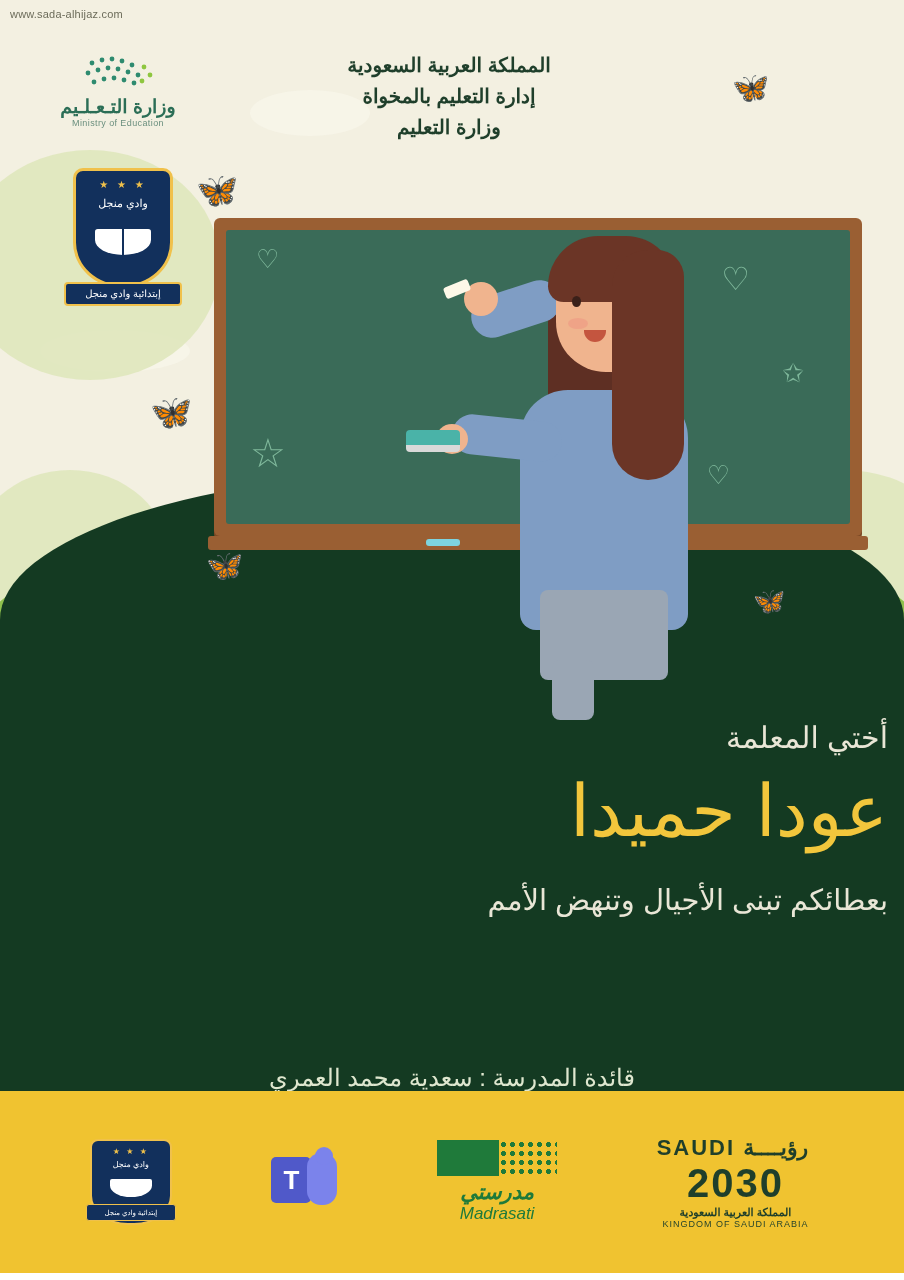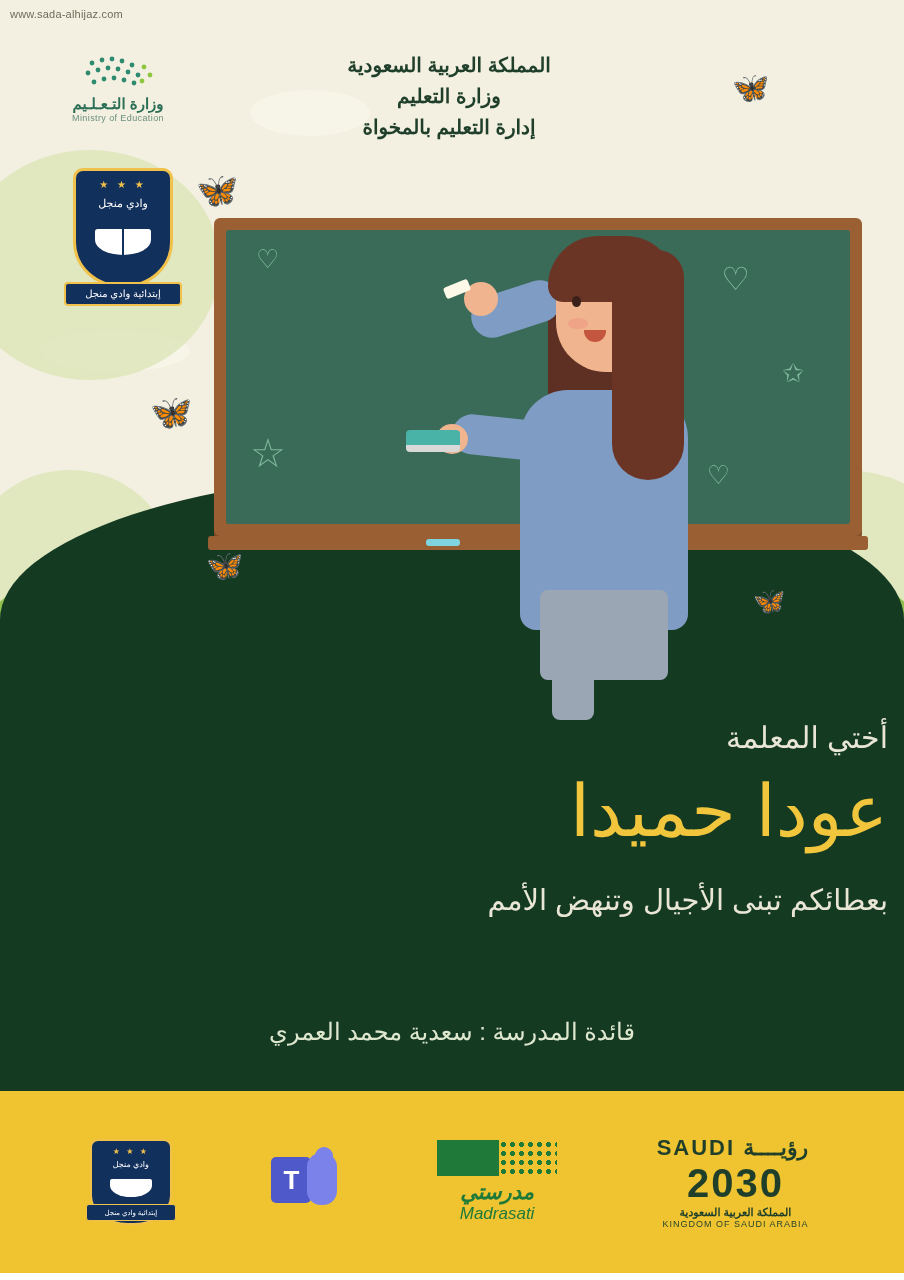--- a/index.html
+++ b/index.html
@@ -95,21 +95,21 @@
 
   
   .moe-logo {
     position: absolute;
     top: 55px; left: 48px;
     width: 140px; height: 80px;
     z-index: 30;
     text-align: center;
   }
   .moe-logo .dots { height: 40px; }
-  .moe-logo .ar { font-size: 15px; color:#2b6e56; font-weight:bold; letter-spacing:2px;}
+  .moe-logo .ar { font-size: 19px; color:#2b6e56; font-weight:bold; letter-spacing:2px;}
   .moe-logo .en { font-size: 9px; color:#6a8f7e; letter-spacing:.4px; direction: ltr;}
 
   
   .crest {
     position: absolute;
     top: 168px; left: 62px;
     width: 122px; height: 140px;
     z-index: 30;
   }
   .crest-shield {
@@ -270,21 +270,21 @@
     letter-spacing: 1px;
     margin-bottom: 30px;
   }
   .msg-line3 {
     font-size: 29px;
     color: #e9e6d6;
   }
   .principal {
     position: absolute;
     left: 0; right: 0;
-    top: 1018px;
+    top: 1064px;
     z-index: 30;
     text-align: center;
     font-size: 24px;
     color: #dfe7cf;
   }
 
   
   .footer {
     position: absolute;
     left: 0; right: 0; bottom: 0;
@@ -413,22 +413,22 @@
     <div class="crest-shield">
       <div class="crest-stars">★ ★ ★</div>
       <div class="crest-name">وادي منجل</div>
       <div class="crest-book"></div>
     </div>
     <div class="crest-ribbon">إبتدائية وادي منجل</div>
   </div>
 
   <div class="header">
     <div>المملكة العربية السعودية</div>
+    <div>إدارة التعليم بالمخواة</div>
     <div>وزارة التعليم</div>
-    <div>إدارة التعليم بالمخواة</div>
   </div>
 
   <div class="hill"></div>
   <div class="hill2"></div>
 
   <div class="board-wrap">
     <div class="board-frame">
       <div class="board-face">
         <span class="board-doodle" style="left:30px;top:14px;">♡</span>
         <span class="board-doodle" style="left:24px;top:200px;font-size:40px;">☆</span>

